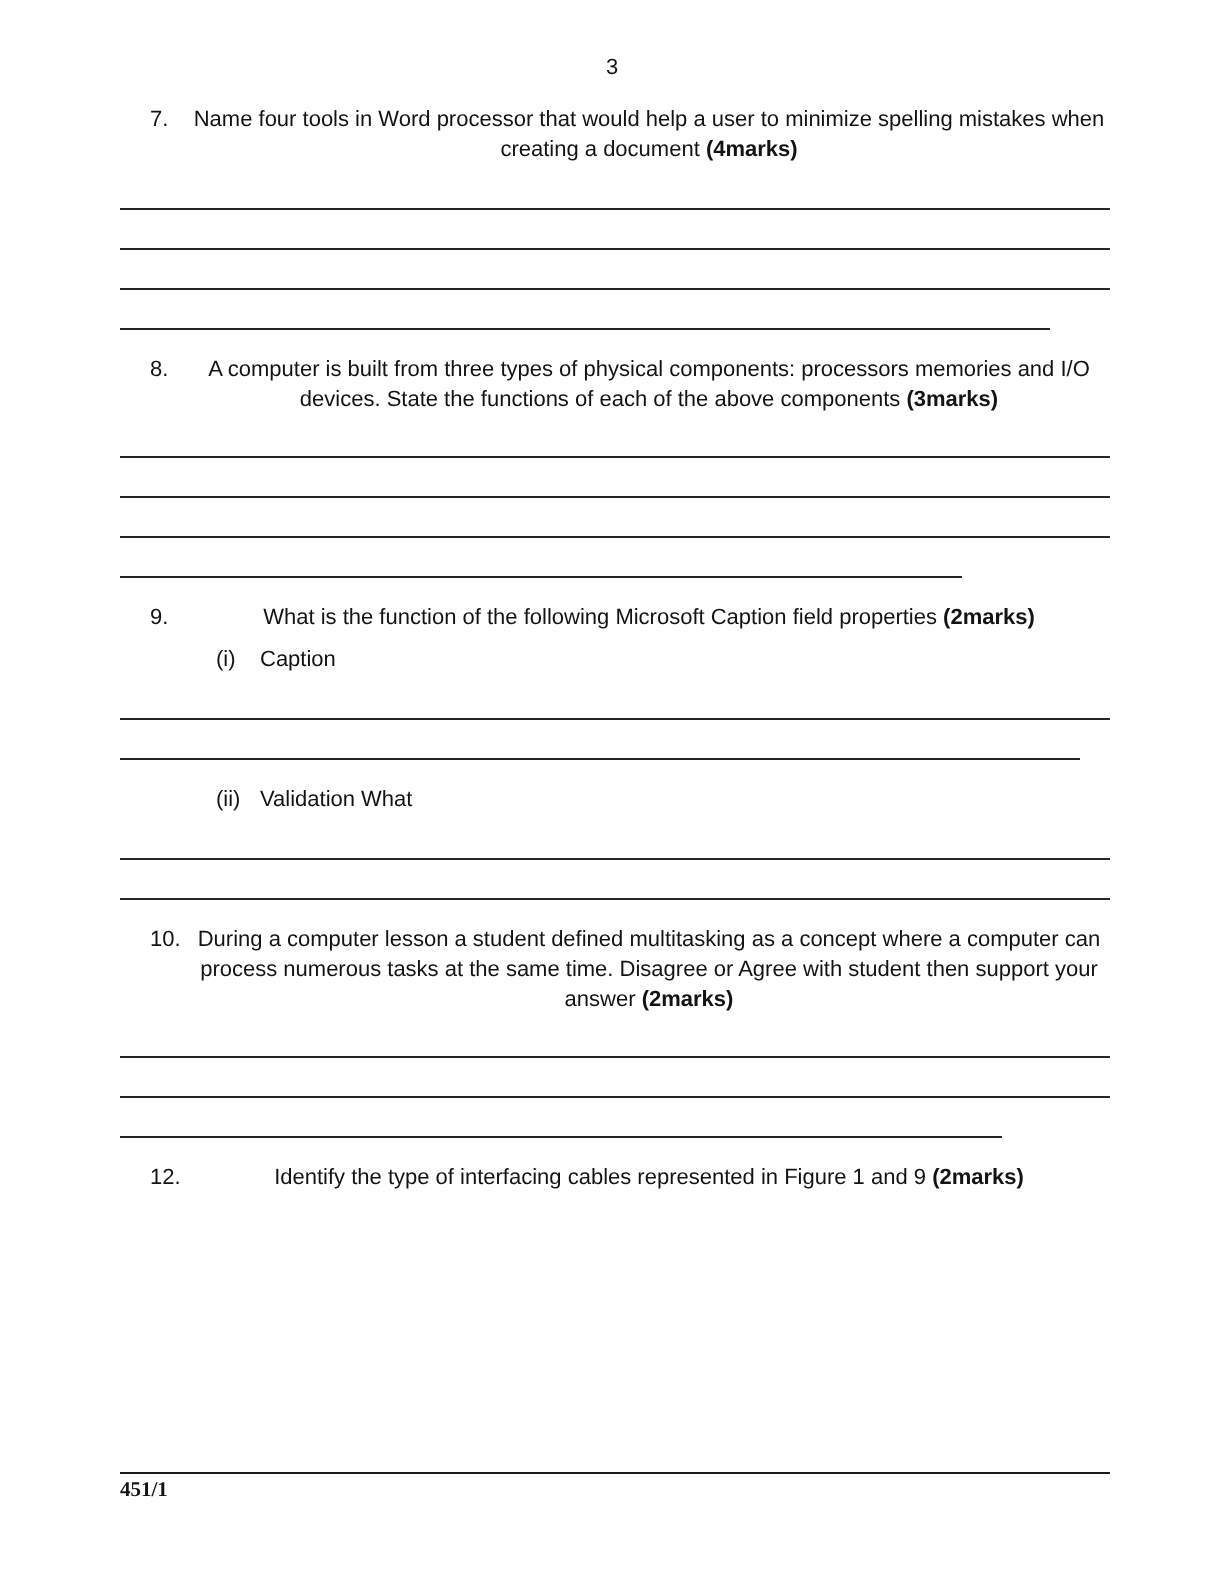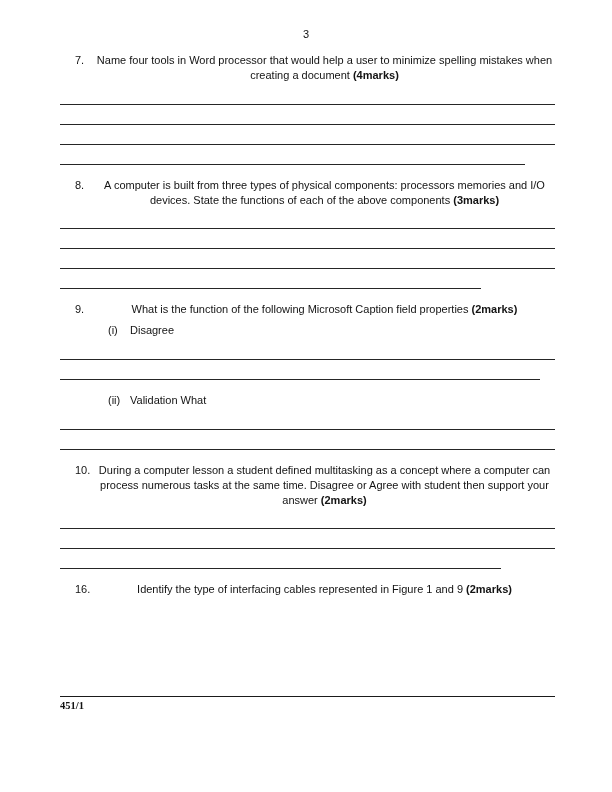--- a/index.html
+++ b/index.html
@@ -35,21 +35,21 @@
   .answer-line {
     height: 20px;
     border-bottom: 1px solid #262626;
   }
   .part-row { display: flex; margin-left: 48px; margin-top: 6px; }
   .part-row.second { margin-top: 13px; align-items: center; }
   .part-label { flex: 0 0 22px; }
   sub.base { font-size: 7.5px; line-height: 0; }
   .footer {
     position: absolute;
-    left: 60px; right: 57px; top: 696px;
+    left: 60px; right: 57px; top: 736px;
   }
   .footer-rule { border-top: 1.5px solid #1a1a1a; }
   .footer-code {
     margin-top: 3px;
     font-family: "Liberation Serif", serif;
     font-weight: bold;
     font-size: 10.5px;
   }
 </style>
 </head>
@@ -87,21 +87,21 @@
         </div>
     </div>
 
     <div class="question-block">
       <div class="question-row">
         <span class="q-num">9.</span>
         <div class="q-body"><span>What is the function of the following Microsoft Caption field properties  </span><span class="bold">(2marks)</span></div>
       </div>
       <div class="part-row">
         <span class="part-label">(i)</span>
-        <span>Disagree</span>
+        <span>Caption</span>
       </div>
       <div class="answer-lines">
           <div class="answer-line" style="width: 100%;"></div>
           <div class="answer-line" style="width: 97%;"></div>
         </div>
       <div class="part-row second">
         <span class="part-label">(ii)</span>
         <span>Validation What</span>
       </div>
       <div class="answer-lines">
@@ -118,21 +118,21 @@
       <div class="answer-lines">
           <div class="answer-line" style="width: 100%;"></div>
           <div class="answer-line" style="width: 100%;"></div>
           <div class="answer-line" style="width: 89%;"></div>
         </div>
     </div>
 
 
     <div class="question-block">
       <div class="question-row">
-        <span class="q-num">16.</span>
+        <span class="q-num">12.</span>
         <div class="q-body"><span>Identify the type of interfacing cables represented in Figure 1 and 9 </span><span class="bold">(2marks)</span></div>
       </div>
     </div>
 
   </div>
 
   <div class="footer">
     <div class="footer-rule"></div>
     <div class="footer-code">451/1</div>
   </div>

